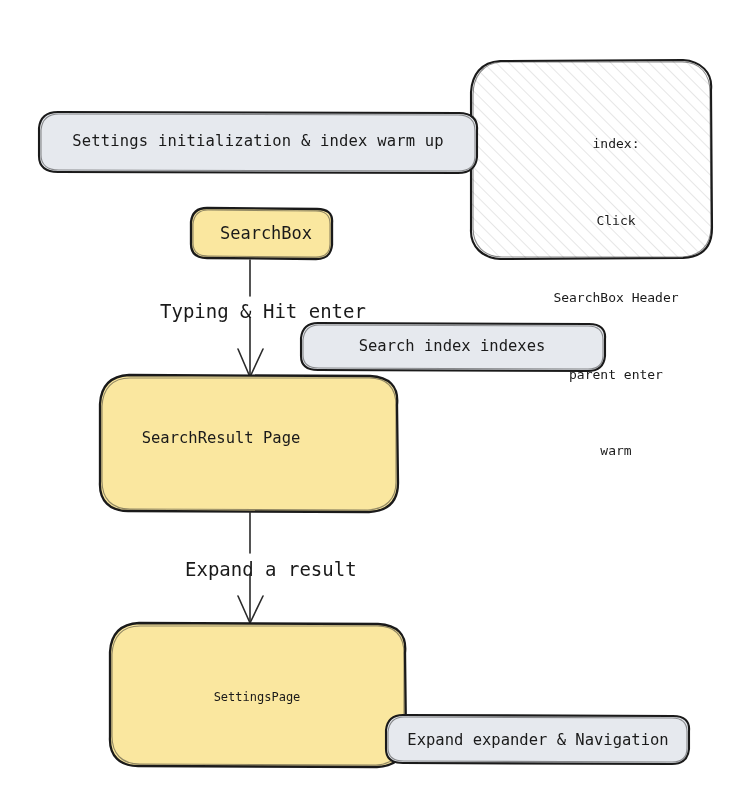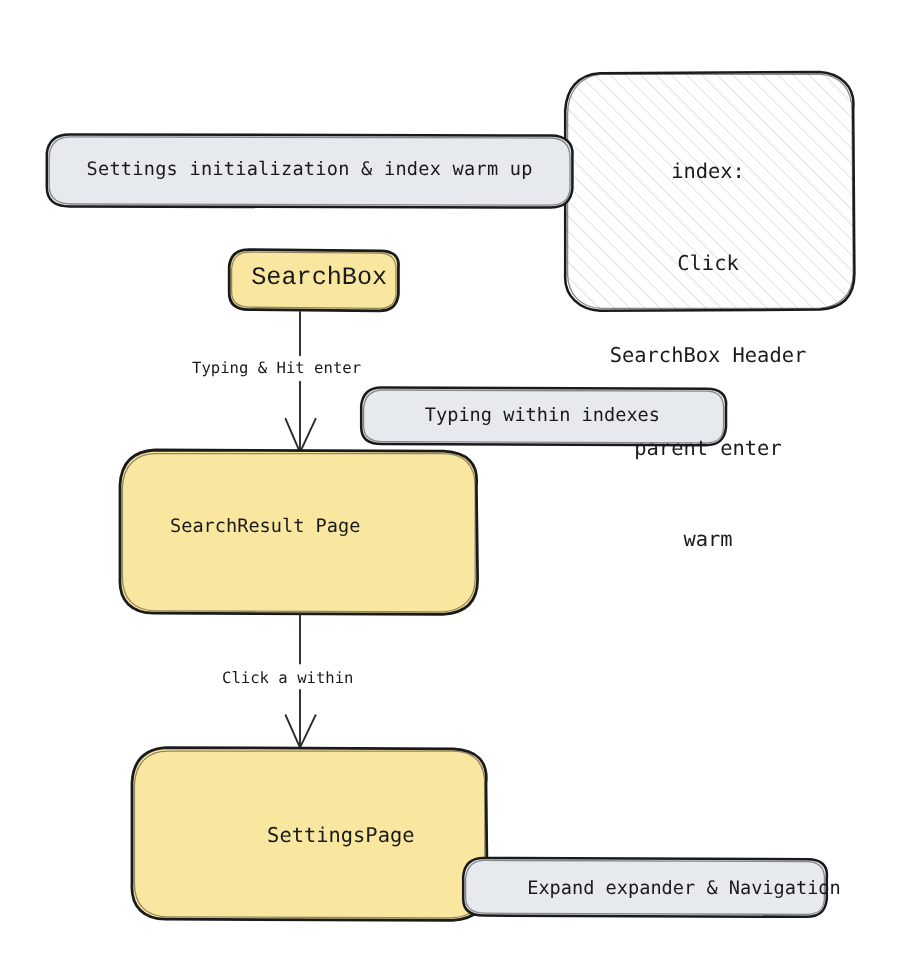--- a/index.html
+++ b/index.html
@@ -49,29 +49,28 @@
     font-size: 15.5px;
     letter-spacing: 0.2px;
   }
 
   .lbl-searchbox {
     left: 192px;
     top: 216px;
     width: 148px;
     height: 34px;
     line-height: 34px;
-    font-size: 21px;
-    font-family: Liberation Mono, monospace;
+    font-size: 17px;
   }
 
   .lbl-index-box {
-    left: 474px;
+    left: 500px;
     top: 80px;
     width: 232px;
-    font-size: 17px;
+    font-size: 13px;
     line-height: 25.6px;
     text-align: center;
   }
   .lbl-index-box .idx-line { display: block; }
 
   .lbl-search-within {
     left: 304px;
     top: 328px;
     width: 296px;
     height: 36px;
@@ -87,39 +86,37 @@
     line-height: 30px;
     font-size: 15.5px;
   }
 
   .lbl-settingspage {
     left: 112px;
     top: 682px;
     width: 290px;
     height: 30px;
     line-height: 30px;
-    font-size: 17px;
-    margin-left: 27px;
+    font-size: 12px;
   }
 
   .lbl-expander {
     left: 390px;
     top: 722px;
     width: 296px;
     height: 36px;
     line-height: 36px;
     font-size: 15.5px;
-    padding-left: 32px;
   }
 
   
   .edge-label {
     position: absolute;
     font-family: "DejaVu Sans Mono", "Liberation Mono", monospace;
-    font-size: 13px;
+    font-size: 19px;
     color: #1a1a1a;
     white-space: pre;
     pointer-events: none;
   }
   .lbl-edge-typing {
     left: 160px;
     top: 300px;
   }
   .lbl-edge-click {
     left: 185px;
@@ -220,25 +217,25 @@
   <div class="lbl-index-box node-label">
     <span class="idx-line">index:</span>
     <span class="idx-line">Click</span>
     <span class="idx-line">SearchBox Header</span>
     <span class="idx-line">parent enter</span>
     <span class="idx-line">warm</span>
   </div>
 
   <div class="node-label lbl-searchbox">SearchBox</div>
 
-  <div class="node-label lbl-search-within">Typing within indexes</div>
+  <div class="node-label lbl-search-within">Search index indexes</div>
 
   <div class="node-label lbl-searchresult">SearchResult Page</div>
 
   <div class="node-label lbl-settingspage">SettingsPage</div>
 
   <div class="node-label lbl-expander">Expand expander &amp; Navigation</div>
 
   <div class="edge-label lbl-edge-typing">Typing &amp; Hit enter</div>
 
-  <div class="edge-label lbl-edge-click">Click a within</div>
+  <div class="edge-label lbl-edge-click">Expand a result</div>
 
 </div>
 
 </body></html>

